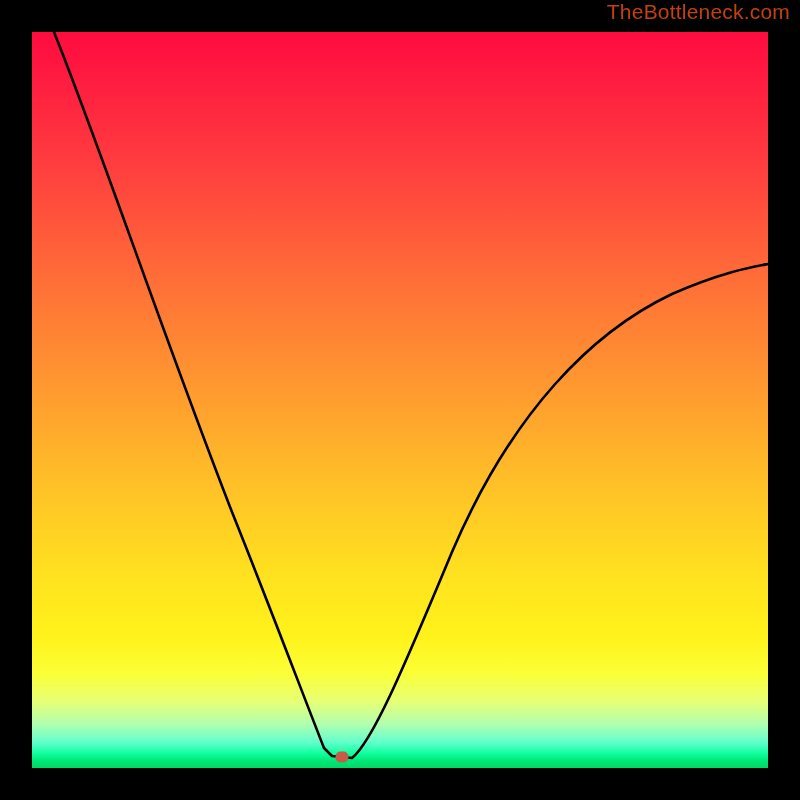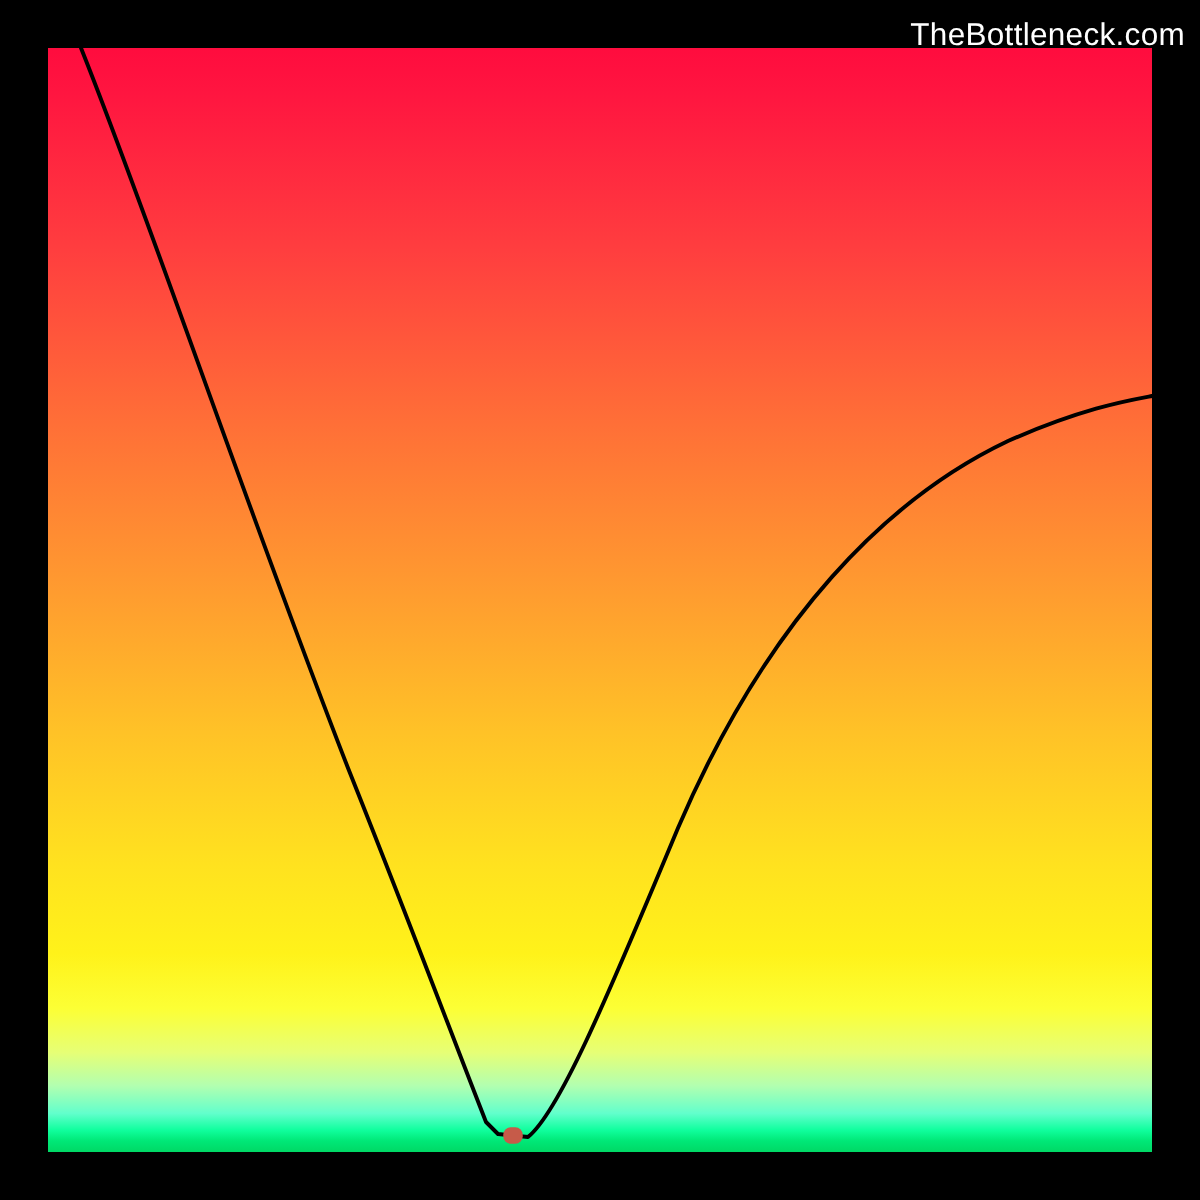--- a/index.html
+++ b/index.html
@@ -53,23 +53,23 @@
   .marker {
     position: absolute;
     width: 13px;
     height: 11px;
     border-radius: 5px;
     background: #c65b49;
     transform: translate(-50%, -50%);
   }
   .watermark {
     position: absolute;
-    top: 12px;
+    top: 0;
     right: 10px;
-    color: #ffffff;
+    color: #c2410c;
     font-size: 21px;
     font-weight: 500;
     letter-spacing: 0.2px;
     user-select: none;
   }
 </style>
 </head>
 <body>
 
 <div class="frame">

